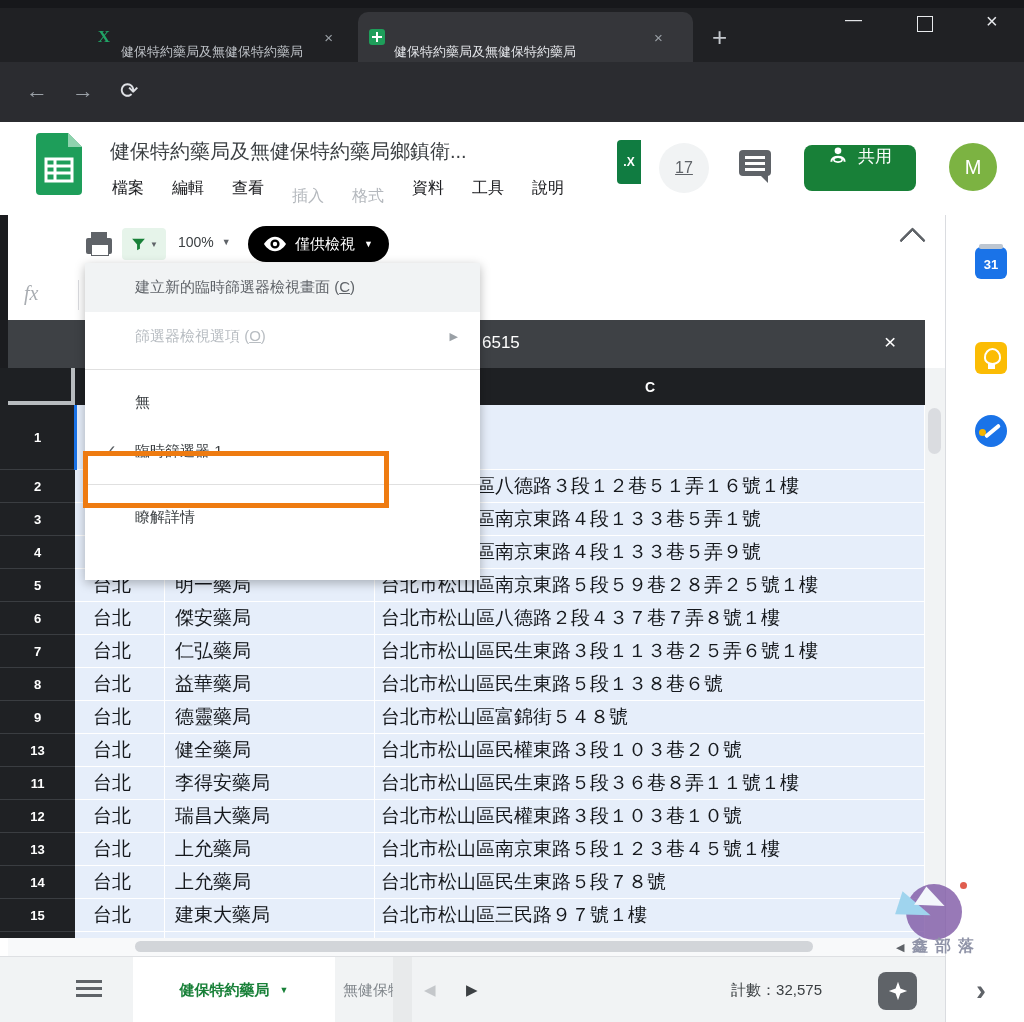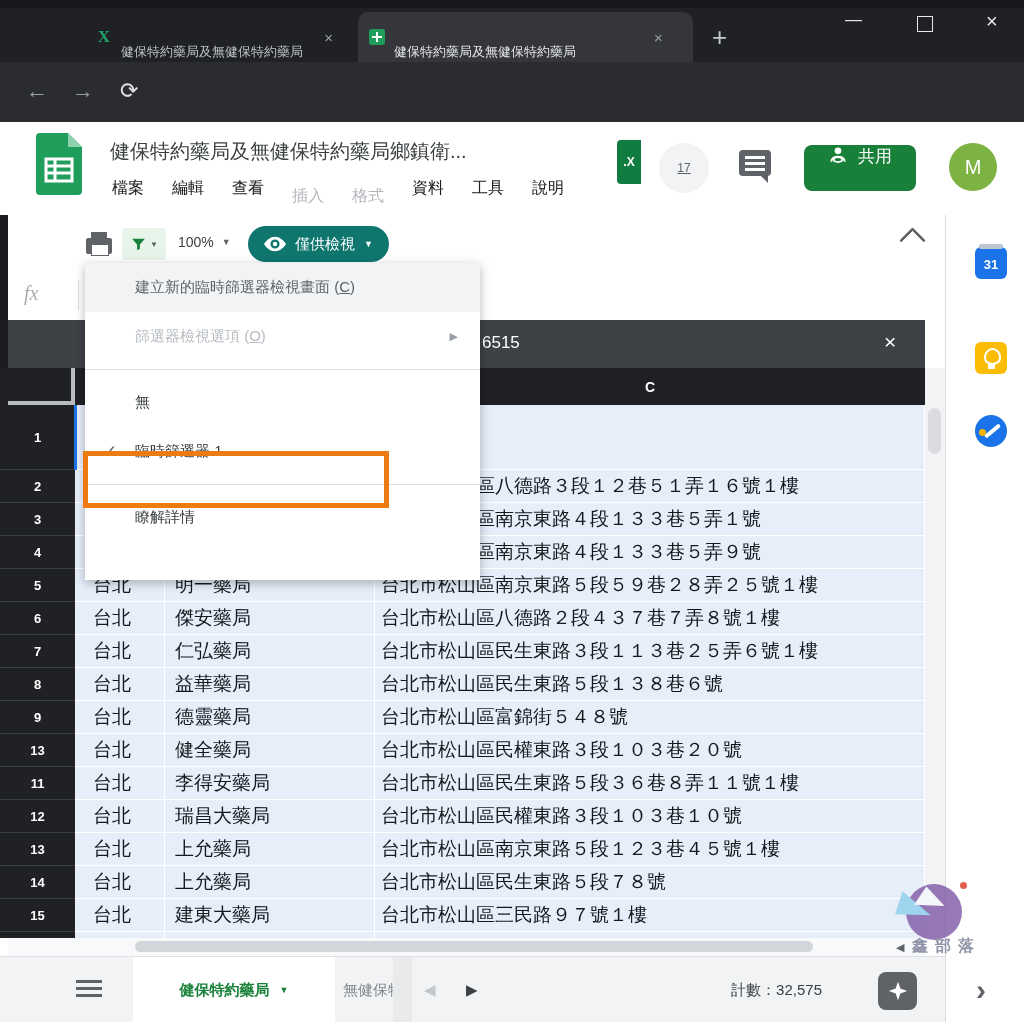--- a/index.html
+++ b/index.html
@@ -55,21 +55,21 @@
   .gs-header{position:absolute;left:0;top:122px;width:1024px;height:93px;background:#fff;}
   .gs-logo{position:absolute;left:36px;top:11px;}
   .gs-title{position:absolute;left:110px;top:16px;font-size:20px;color:#3c4043;width:490px;
      white-space:nowrap;overflow:hidden;}
   .menubar{position:absolute;left:112px;top:56px;display:flex;gap:28px;font-size:16px;color:#202124;}
   .mb-item.dis{color:#b4b8bd;margin-top:8px;}
   .excel-badge{position:absolute;left:617px;top:18px;width:24px;height:44px;background:#107c41;
      border-radius:4px 0 0 4px;color:#fff;font-weight:bold;font-size:12px;display:flex;
      align-items:center;justify-content:center;}
   .count17{position:absolute;left:659px;top:21px;width:50px;height:50px;border-radius:50%;
-     background:#f1f3f4;color:#5f6368;font-size:12px;display:flex;align-items:center;justify-content:center;text-decoration:underline;}
+     background:#f1f3f4;color:#5f6368;font-size:16px;display:flex;align-items:center;justify-content:center;text-decoration:underline;}
   .comment-ic{position:absolute;left:739px;top:28px;width:32px;height:26px;background:#5f6368;border-radius:4px;}
   .comment-ic::before{content:"";position:absolute;left:6px;top:6px;width:20px;height:3px;background:#fff;
      box-shadow:0 6px 0 #fff, 0 12px 0 #fff;}
   .comment-ic::after{content:"";position:absolute;right:3px;bottom:-7px;border:5px solid transparent;
      border-top-color:#5f6368;border-right-color:#5f6368;}
   .share-btn{position:absolute;left:804px;top:23px;width:112px;height:46px;background:#188038;
      border-radius:8px;color:#fff;font-size:17px;display:flex;align-items:flex-start;justify-content:center;gap:10px;}
   .gs-avatar{position:absolute;left:949px;top:21px;width:48px;height:48px;border-radius:50%;
      background:#7cb342;color:#fff;font-size:20px;display:flex;align-items:center;justify-content:center;}
   
@@ -77,21 +77,21 @@
      border-bottom:1px solid #e8eaed;}
   .print-ic{position:absolute;left:86px;top:17px;width:26px;height:16px;background:#5f6368;border-radius:2px;margin-top:6px;}
   .print-ic::before{content:"";position:absolute;left:5px;top:-6px;width:16px;height:6px;background:#5f6368;}
   .print-ic::after{content:"";position:absolute;left:5px;top:6px;width:16px;height:10px;background:#fff;border:1px solid #5f6368;}
   .filter-chip{position:absolute;left:122px;top:13px;width:44px;height:32px;background:#e6f4ea;
      border-radius:4px;display:flex;align-items:center;justify-content:center;gap:3px;}
   .filter-chip .caret{color:#5f6368;font-size:8px;}
   .zoom-sel{position:absolute;left:178px;top:19px;color:#3c4043;font-size:14px;display:flex;gap:8px;align-items:center;}
   .zoom-sel .caret{font-size:9px;color:#5f6368;}
   .viewonly-pill{position:absolute;left:248px;top:11px;height:36px;padding:0 16px;border-radius:18px;
-     background:#0f766e;color:#fff;font-size:15px;display:flex;align-items:center;gap:9px;}
+     background:#000000;color:#fff;font-size:15px;display:flex;align-items:center;gap:9px;}
   .viewonly-pill .caret{font-size:9px;}
   .collapse-ch{position:absolute;left:903px;top:16px;width:16px;height:16px;border-left:3px solid #5f6368;
      border-top:3px solid #5f6368;transform:rotate(45deg);border-radius:2px;}
   
   .fxrow{position:absolute;left:0;top:272px;width:945px;height:48px;background:#fff;}
   .fx{position:absolute;left:24px;top:10px;font-family:"Liberation Serif",serif;font-style:italic;
       color:#a9adb2;font-size:20px;}
   .fx-div{position:absolute;left:78px;top:8px;width:1px;height:30px;background:#dadce0;}
   
   .fbar{position:absolute;left:0;top:320px;width:925px;height:48px;background:#3e4145;color:#fff;}

